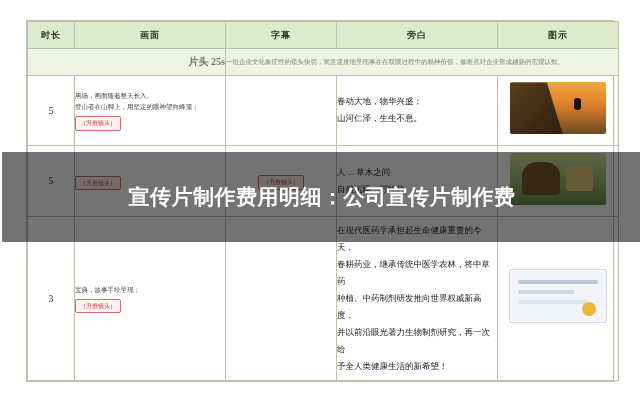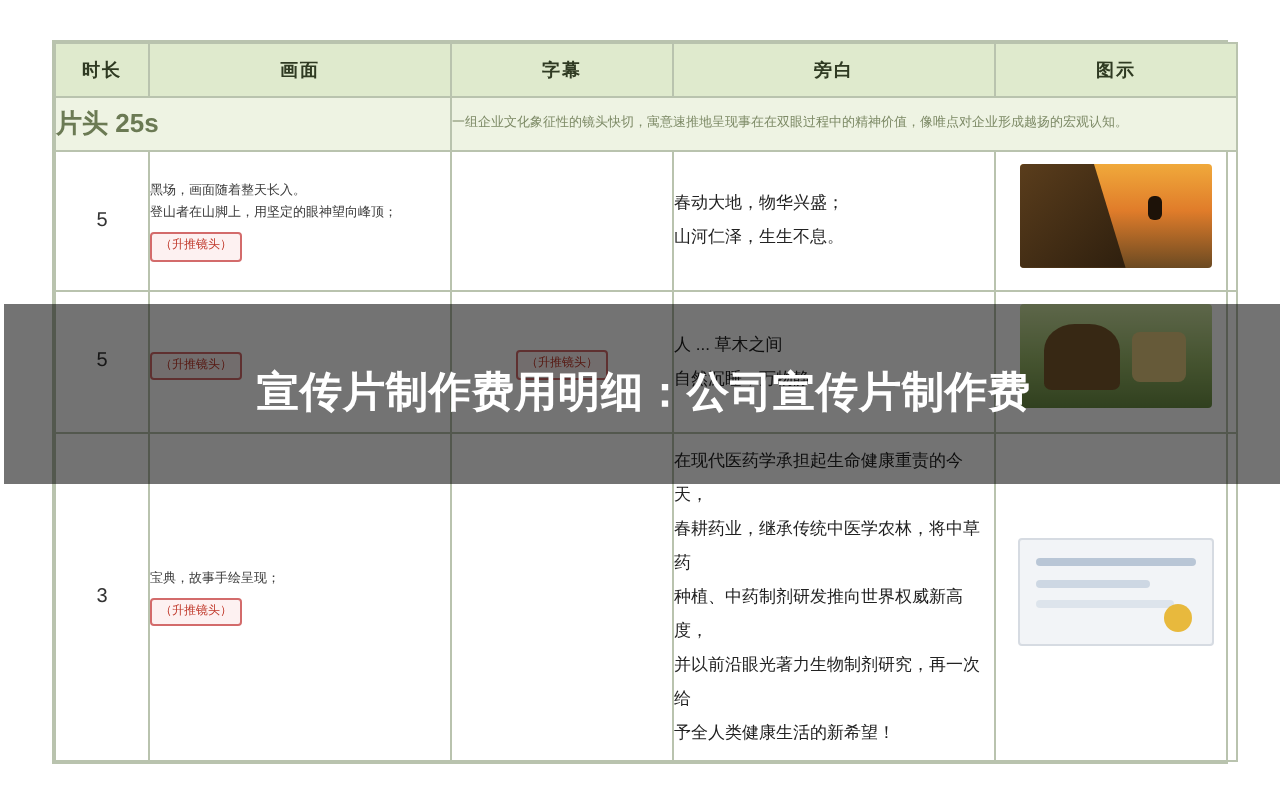--- a/index.html
+++ b/index.html
@@ -12,20 +12,21 @@
     background: #ffffff;
     font-family: "Liberation Sans", sans-serif;
     overflow: hidden;
     position: relative;
   }
   .page {
     position: relative;
     width: 640px;
     height: 400px;
     background: #ffffff;
+    font-family: Liberation Serif, serif;
   }
   .sheet {
     position: absolute;
     left: 26px;
     top: 20px;
     width: 588px;
     height: 362px;
     border: 1px solid #b9c3ae;
     box-sizing: border-box;
     background: #ffffff;
@@ -54,22 +55,22 @@
     font-size: 9px;
     color: #2f3a22;
     font-weight: bold;
     letter-spacing: 1px;
   }
   .row-title td {
     background: #eef3e3;
     height: 24px;
   }
   .title-cell-left {
-    text-align: left;
-    font-size: 13px;
+    text-align: right;
+    font-size: 10px;
     color: #6b7a54;
     font-weight: bold;
   }
   .title-cell-right {
     font-size: 6.5px;
     color: #7d8a66;
     padding: 0 6px;
     line-height: 1.5;
     text-align: left;
   }

